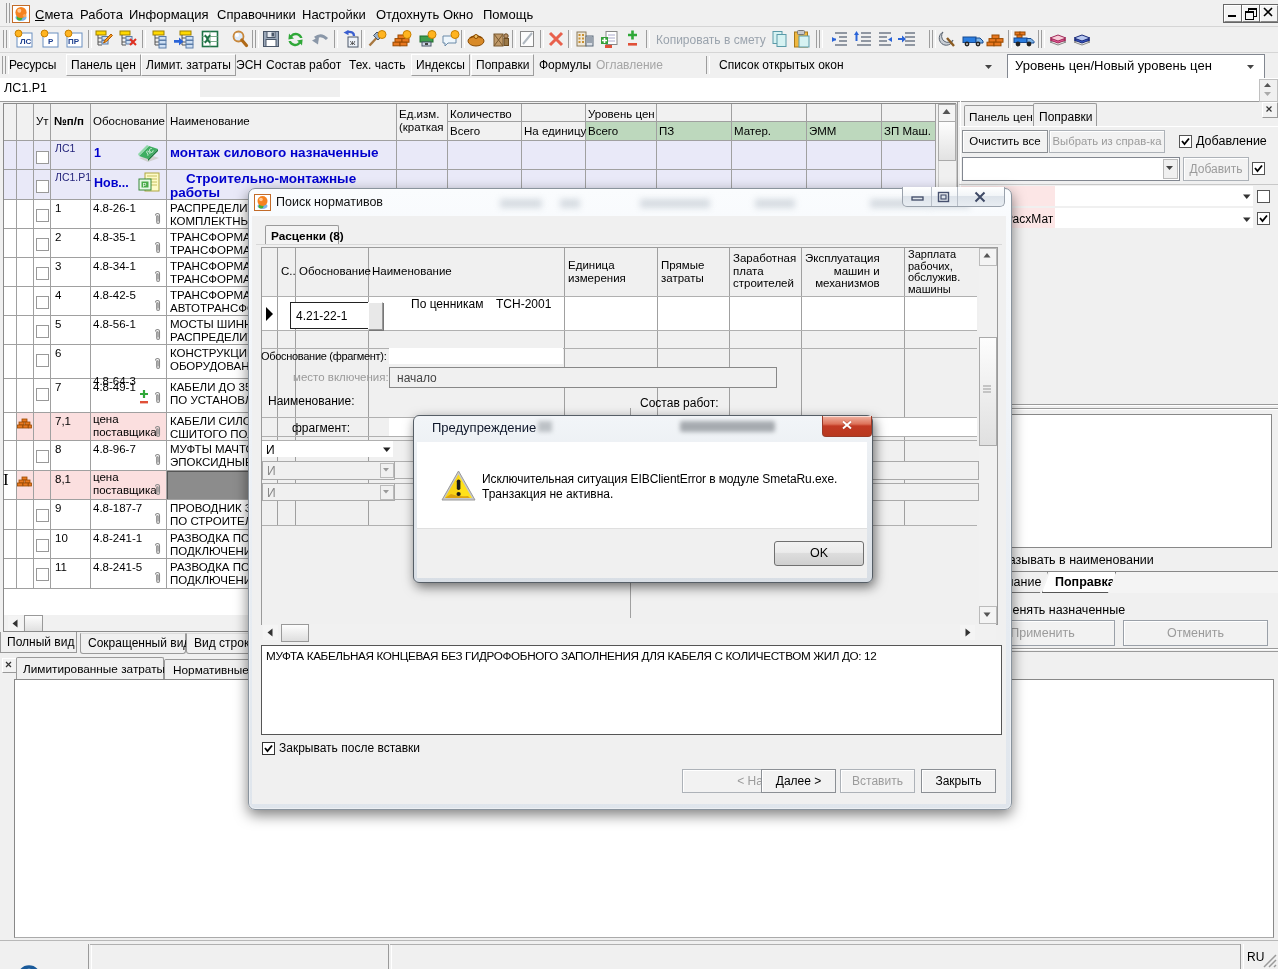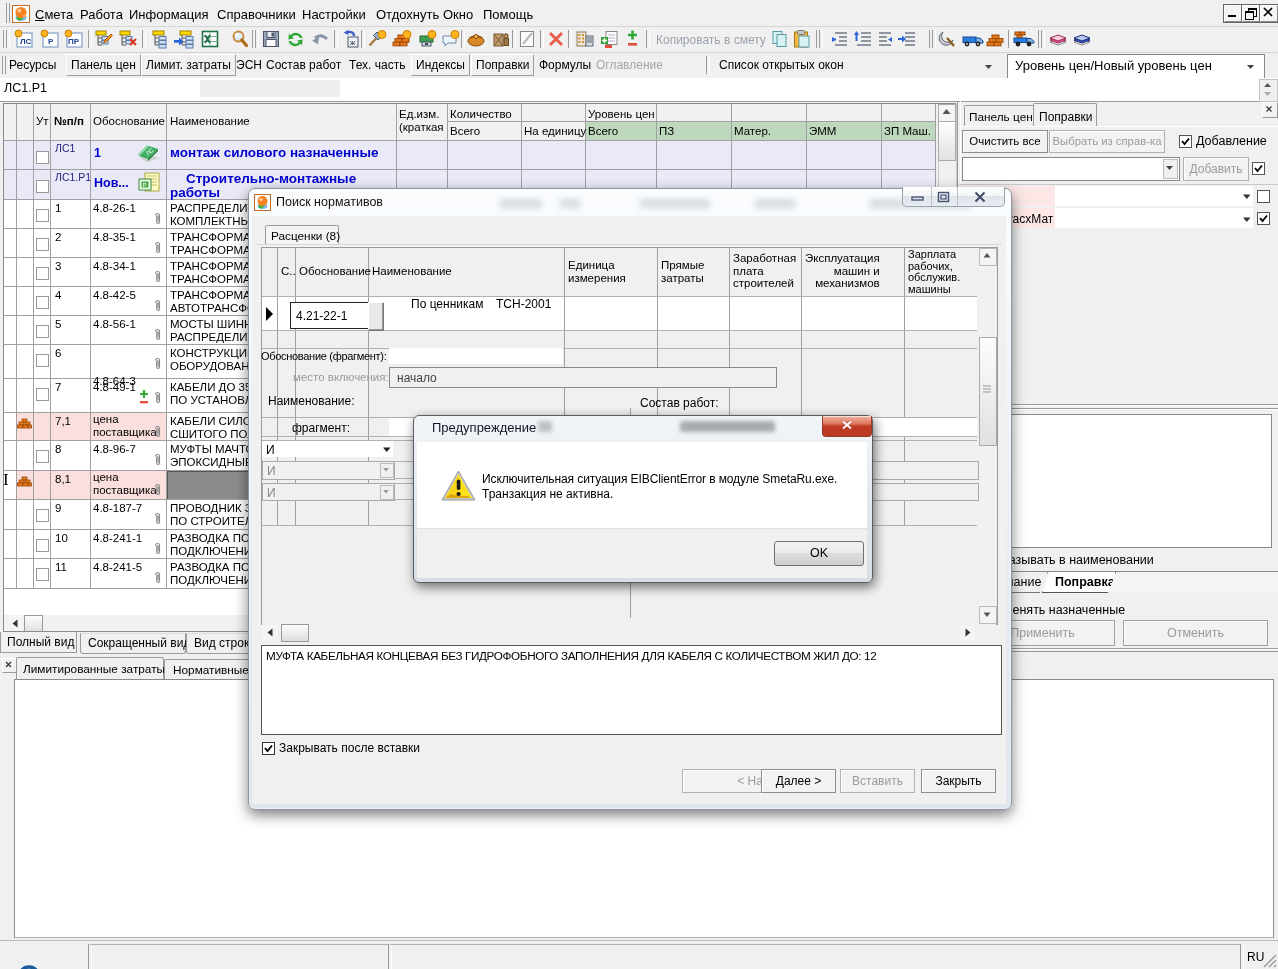--- a/index.html
+++ b/index.html
@@ -684,21 +684,21 @@
       </svg>
 <svg class="ab" style="left:34px;top:4px;" width="14" height="12">
         <rect x="1.5" y="1.5" width="10" height="9" fill="none" stroke="#46506e" stroke-width="1.4"></rect>
         <rect x="4" y="4" width="5" height="4" fill="none" stroke="#46506e" stroke-width="1.2"></rect>
       </svg>
 <svg class="ab" style="left:68px;top:4px;" width="18" height="12">
         <path d="M4.5 1.5 L13.5 10.5 M13.5 1.5 L4.5 10.5" stroke="#3f4a66" stroke-width="2"></path>
       </svg>
 </div>
 <div class="ab" style="left:252px;top:216px;width:754px;height:588px;background:#f0f0f0;"></div>
-<div class="ab" style="left:265px;top:225px;width:72px;height:19px;background:#f4f4f4;border:1px solid #9a9a9a;border-bottom:none;border-radius:2px 2px 0 0;">
+<div class="ab" style="left:265px;top:225px;width:72px;height:19px;background:#f4f4f4;border:1px solid #9a9a9a;border-bottom:none;border-radius:2px 2px 0 0;font-weight:bold;">
       <span class="ab" style="left:5px;top:3px;font-size:11.8px;">Расценки (8)</span>
     </div>
 <div class="hl" style="left:256px;top:244px;width:746px;background:#d8d8d8;"></div>
 <div class="ab" style="left:261px;top:247px;width:735px;height:376px;background:#f0f0f0;border:1px solid #9a9a9a;"></div>
 <div class="ab" style="left:262px;top:296px;width:715px;height:34px;background:#fff;"></div>
 <div class="vl" style="left:277px;top:248px;height:277px;"></div>
 <div class="vl" style="left:295px;top:248px;height:277px;"></div>
 <div class="vl" style="left:368px;top:248px;height:277px;"></div>
 <div class="vl" style="left:564px;top:248px;height:277px;"></div>
 <div class="vl" style="left:657px;top:248px;height:277px;"></div>

